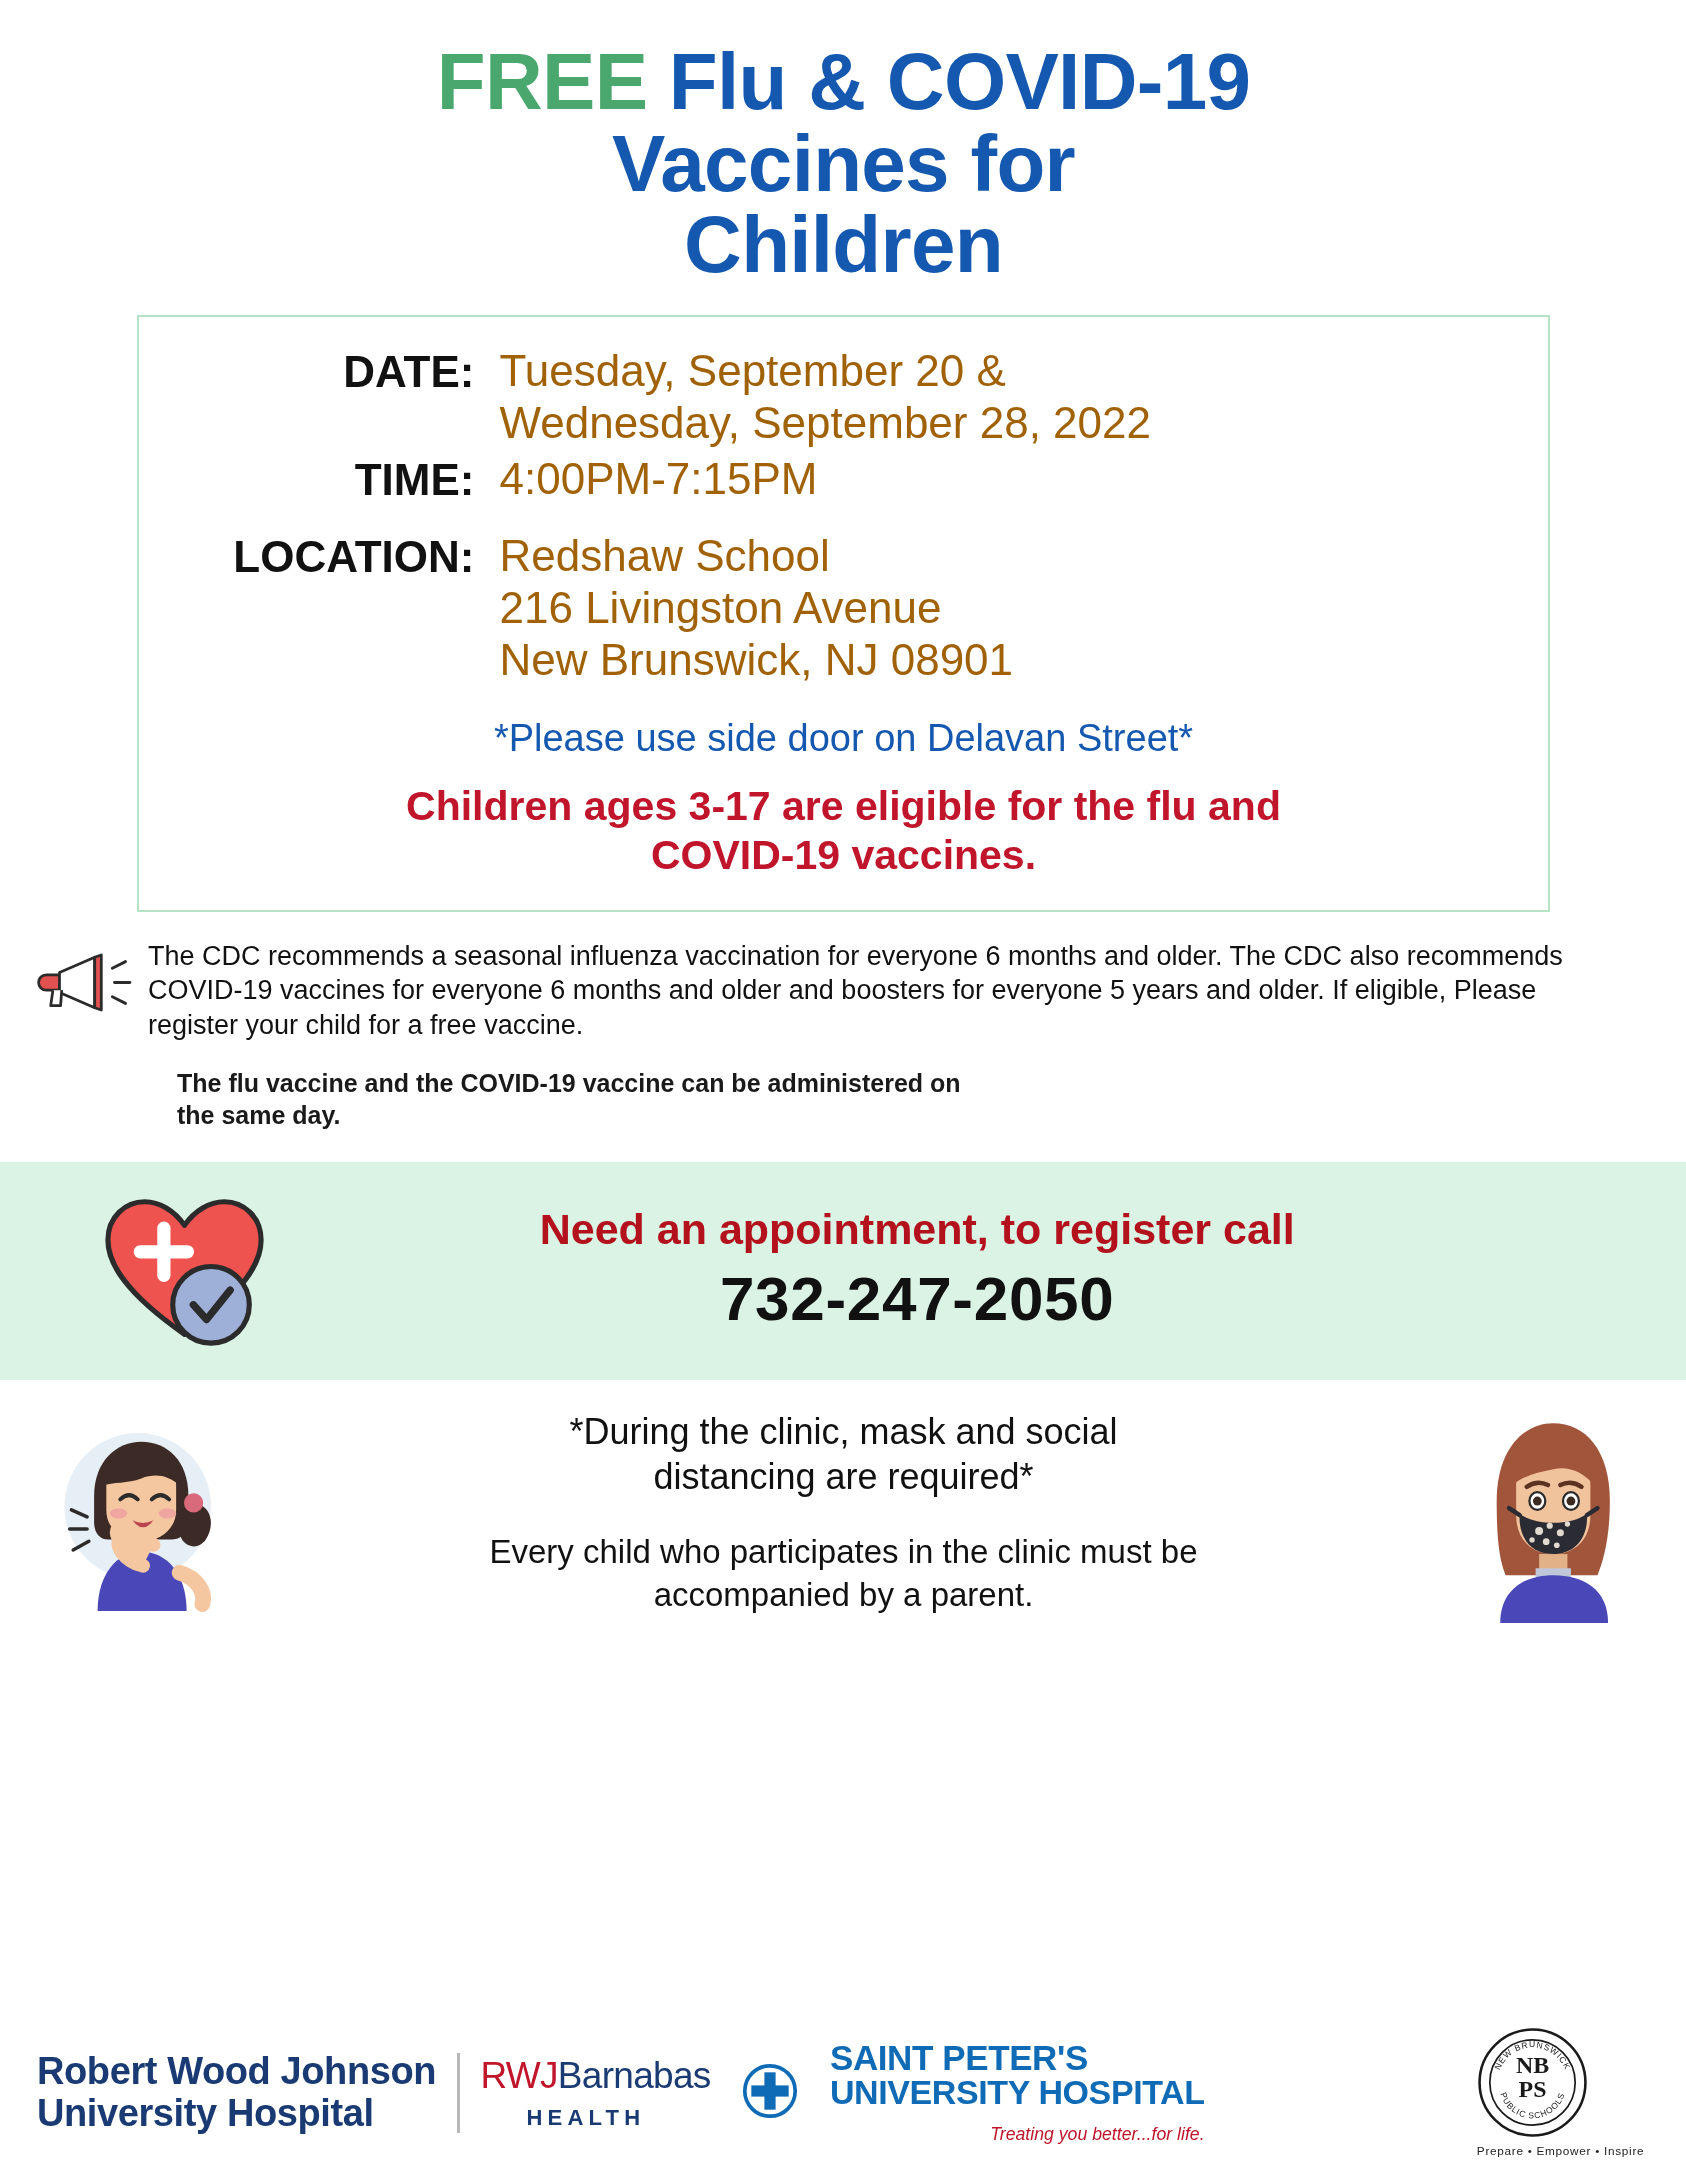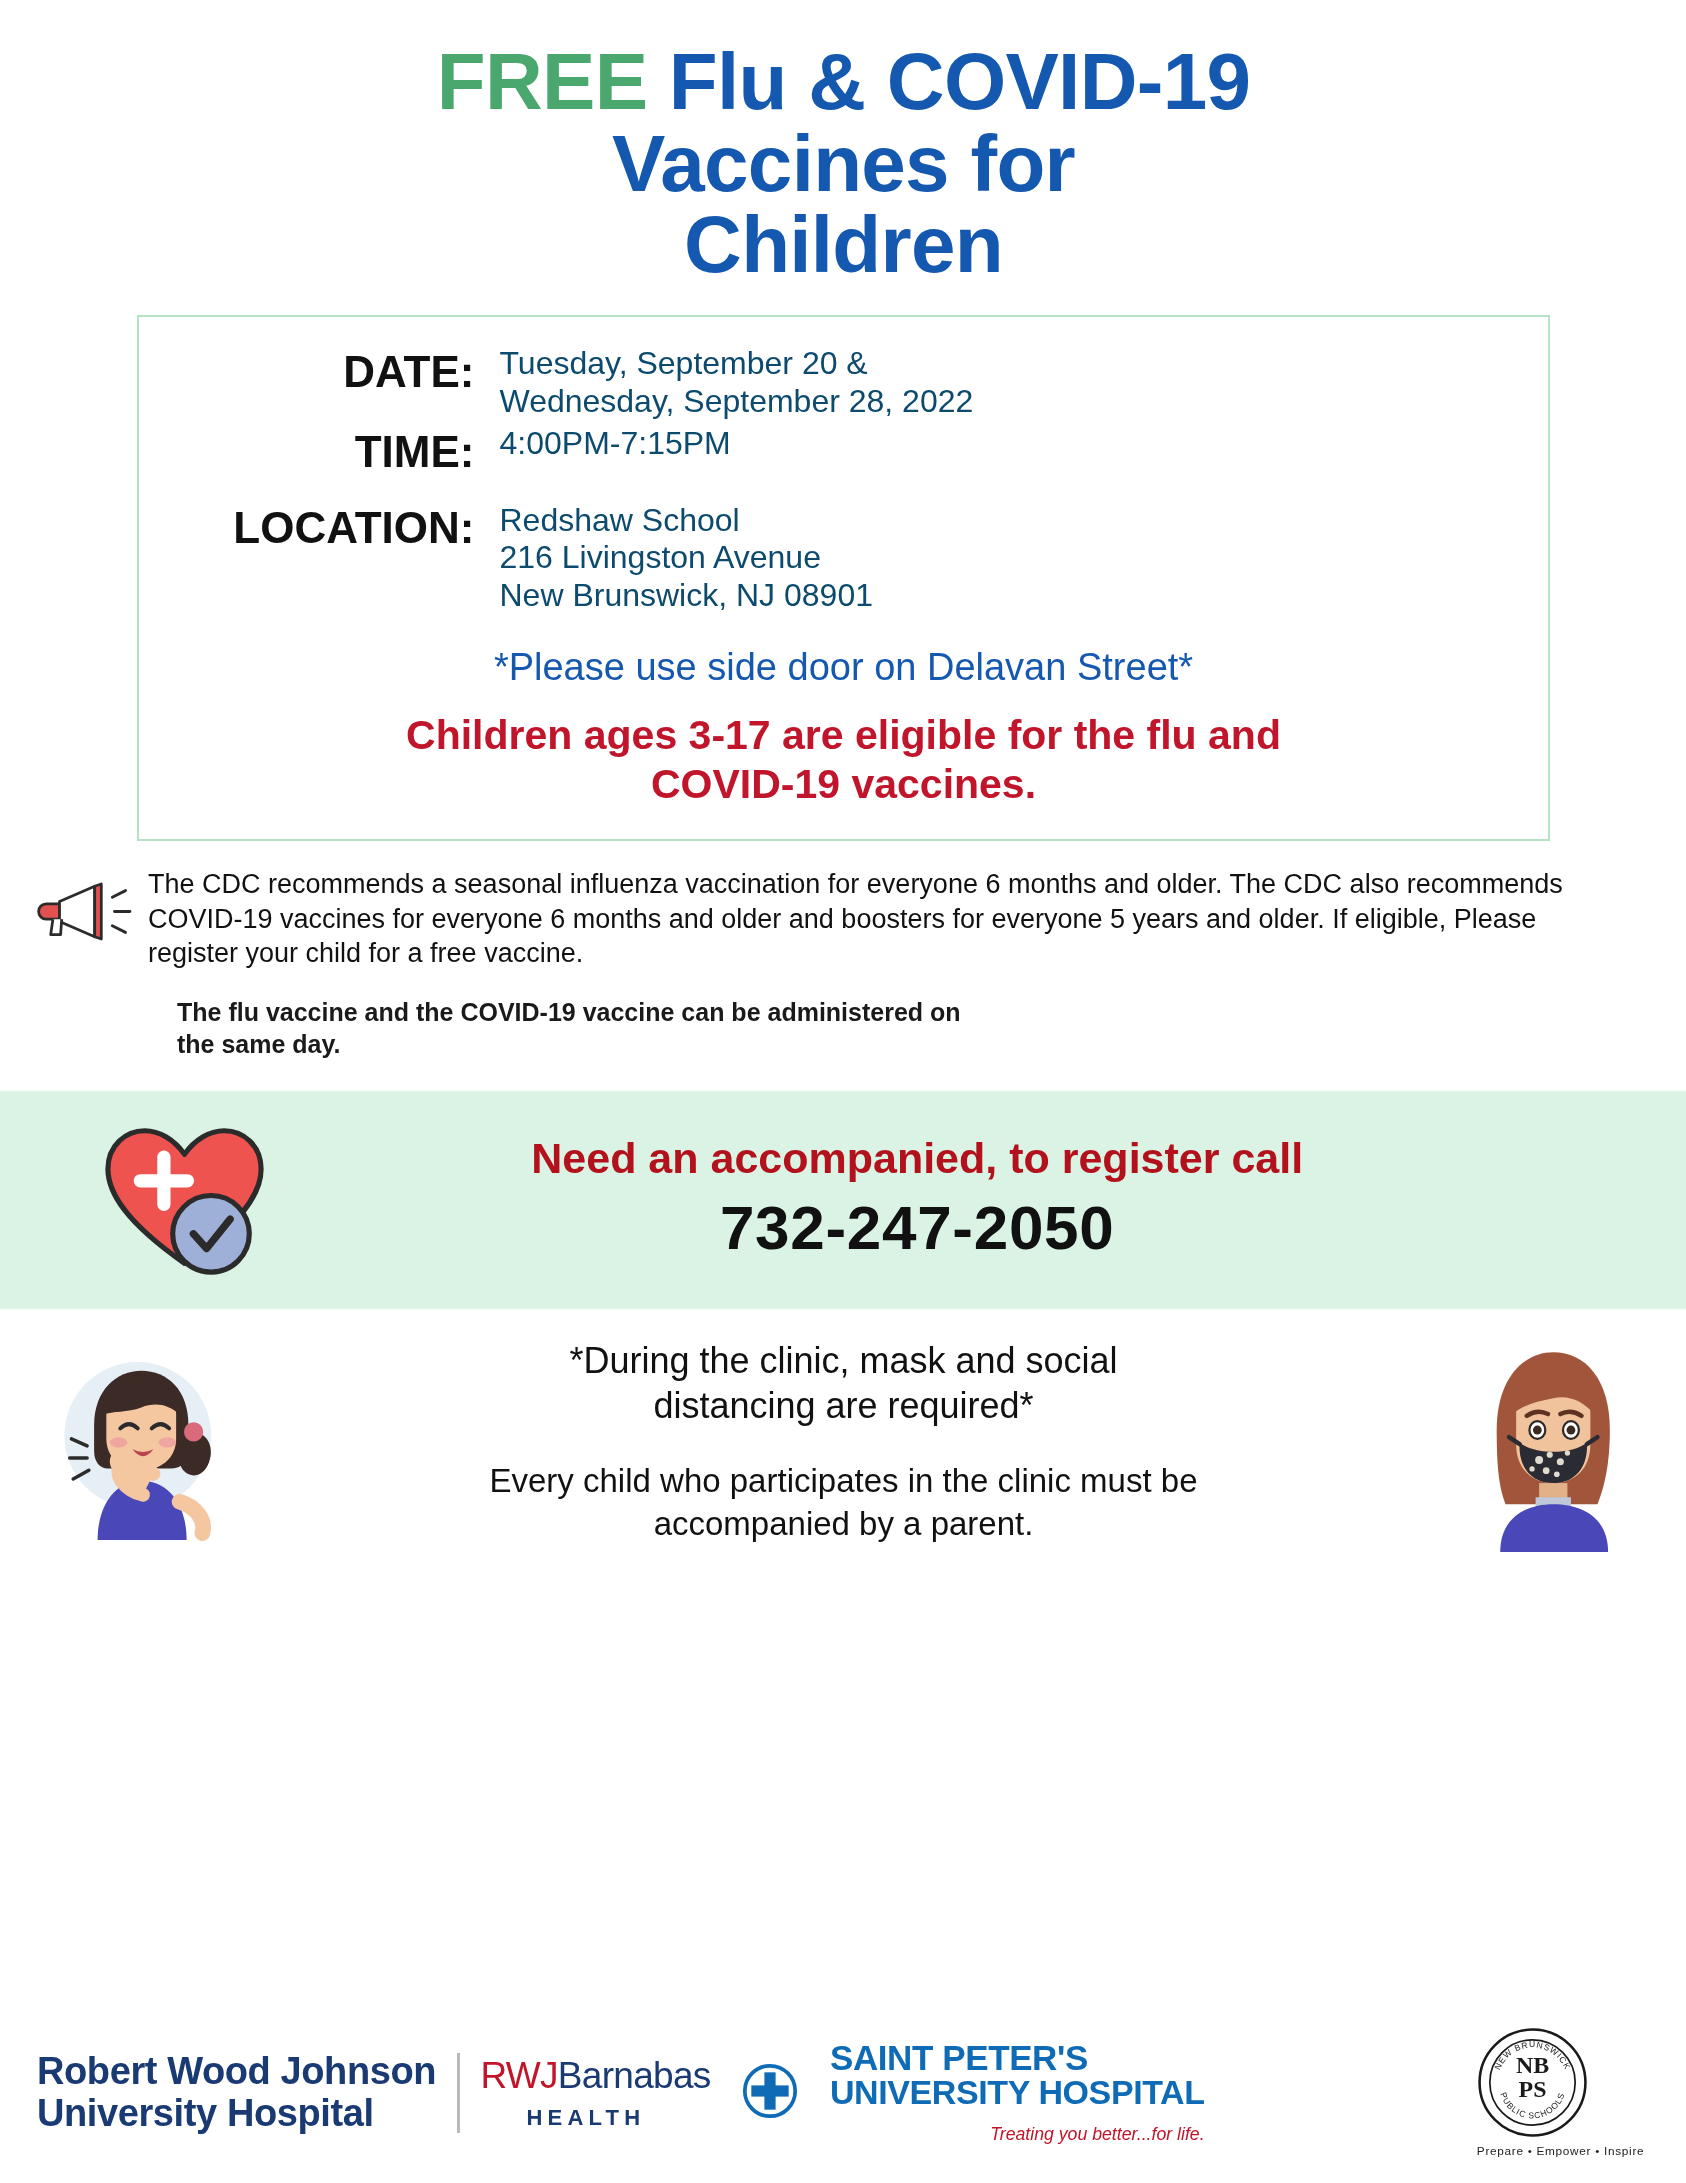--- a/index.html
+++ b/index.html
@@ -49,22 +49,22 @@
     font-weight: bold;
     color: #111;
     text-align: right;
     white-space: nowrap;
     padding-top: 1.5px;
   }
   .info-label.date { width: 306px; }
   .info-label.time { width: 306px; }
   .info-label.location { width: 306px; }
   .info-value {
-    font-size: 32px;
-    color: #0c4a6e;
+    font-size: 44px;
+    color: #a16207;
     padding-left: 25px;
     line-height: 1.18;
   }
   .info-row.location-row { margin-top: 25px; }
   .side-door {
     text-align: center;
     color: #1558b0;
     font-size: 38px;
     margin-top: 31px;
   }
@@ -320,21 +320,21 @@
       <path d="M60 100 C20 72 8 52 8 36 C8 20 20 10 33 10 C43 10 53 16 60 26 C67 16 77 10 87 10 C100 10 112 20 112 36 C112 52 100 72 60 100 Z" fill="#ef5350" stroke="#2b2b2b" stroke-width="3.5" stroke-linejoin="round"></path>
       <g stroke="#ffffff" stroke-width="9" stroke-linecap="round">
         <line x1="30" y1="44" x2="62" y2="44"></line>
         <line x1="46" y1="28" x2="46" y2="60"></line>
       </g>
       <circle cx="78" cy="80" r="26" fill="#9fb0d8" stroke="#2b2b2b" stroke-width="3.5"></circle>
       <path d="M66 80 l9 10 l16 -20" fill="none" stroke="#2b2b2b" stroke-width="5" stroke-linecap="round" stroke-linejoin="round"></path>
     </svg>
   </div>
   <div class="call-text-wrap">
-    <div class="call-head">Need an accompanied, to register call</div>
+    <div class="call-head">Need an appointment, to register call</div>
     <div class="call-number">732-247-2050</div>
   </div>
 </div>
 
 <div class="mask-section">
   <div class="mask-art-left">
     <svg viewBox="0 0 220 230" width="192" height="201">
       <circle cx="112" cy="108" r="84" fill="#e6eef6"></circle>
 
       <path d="M62 96 C62 56 88 34 116 34 C146 34 170 56 170 96 L170 126 C170 140 160 146 150 146 L78 146 C68 146 62 138 62 126 Z" fill="#3b2a25"></path>

